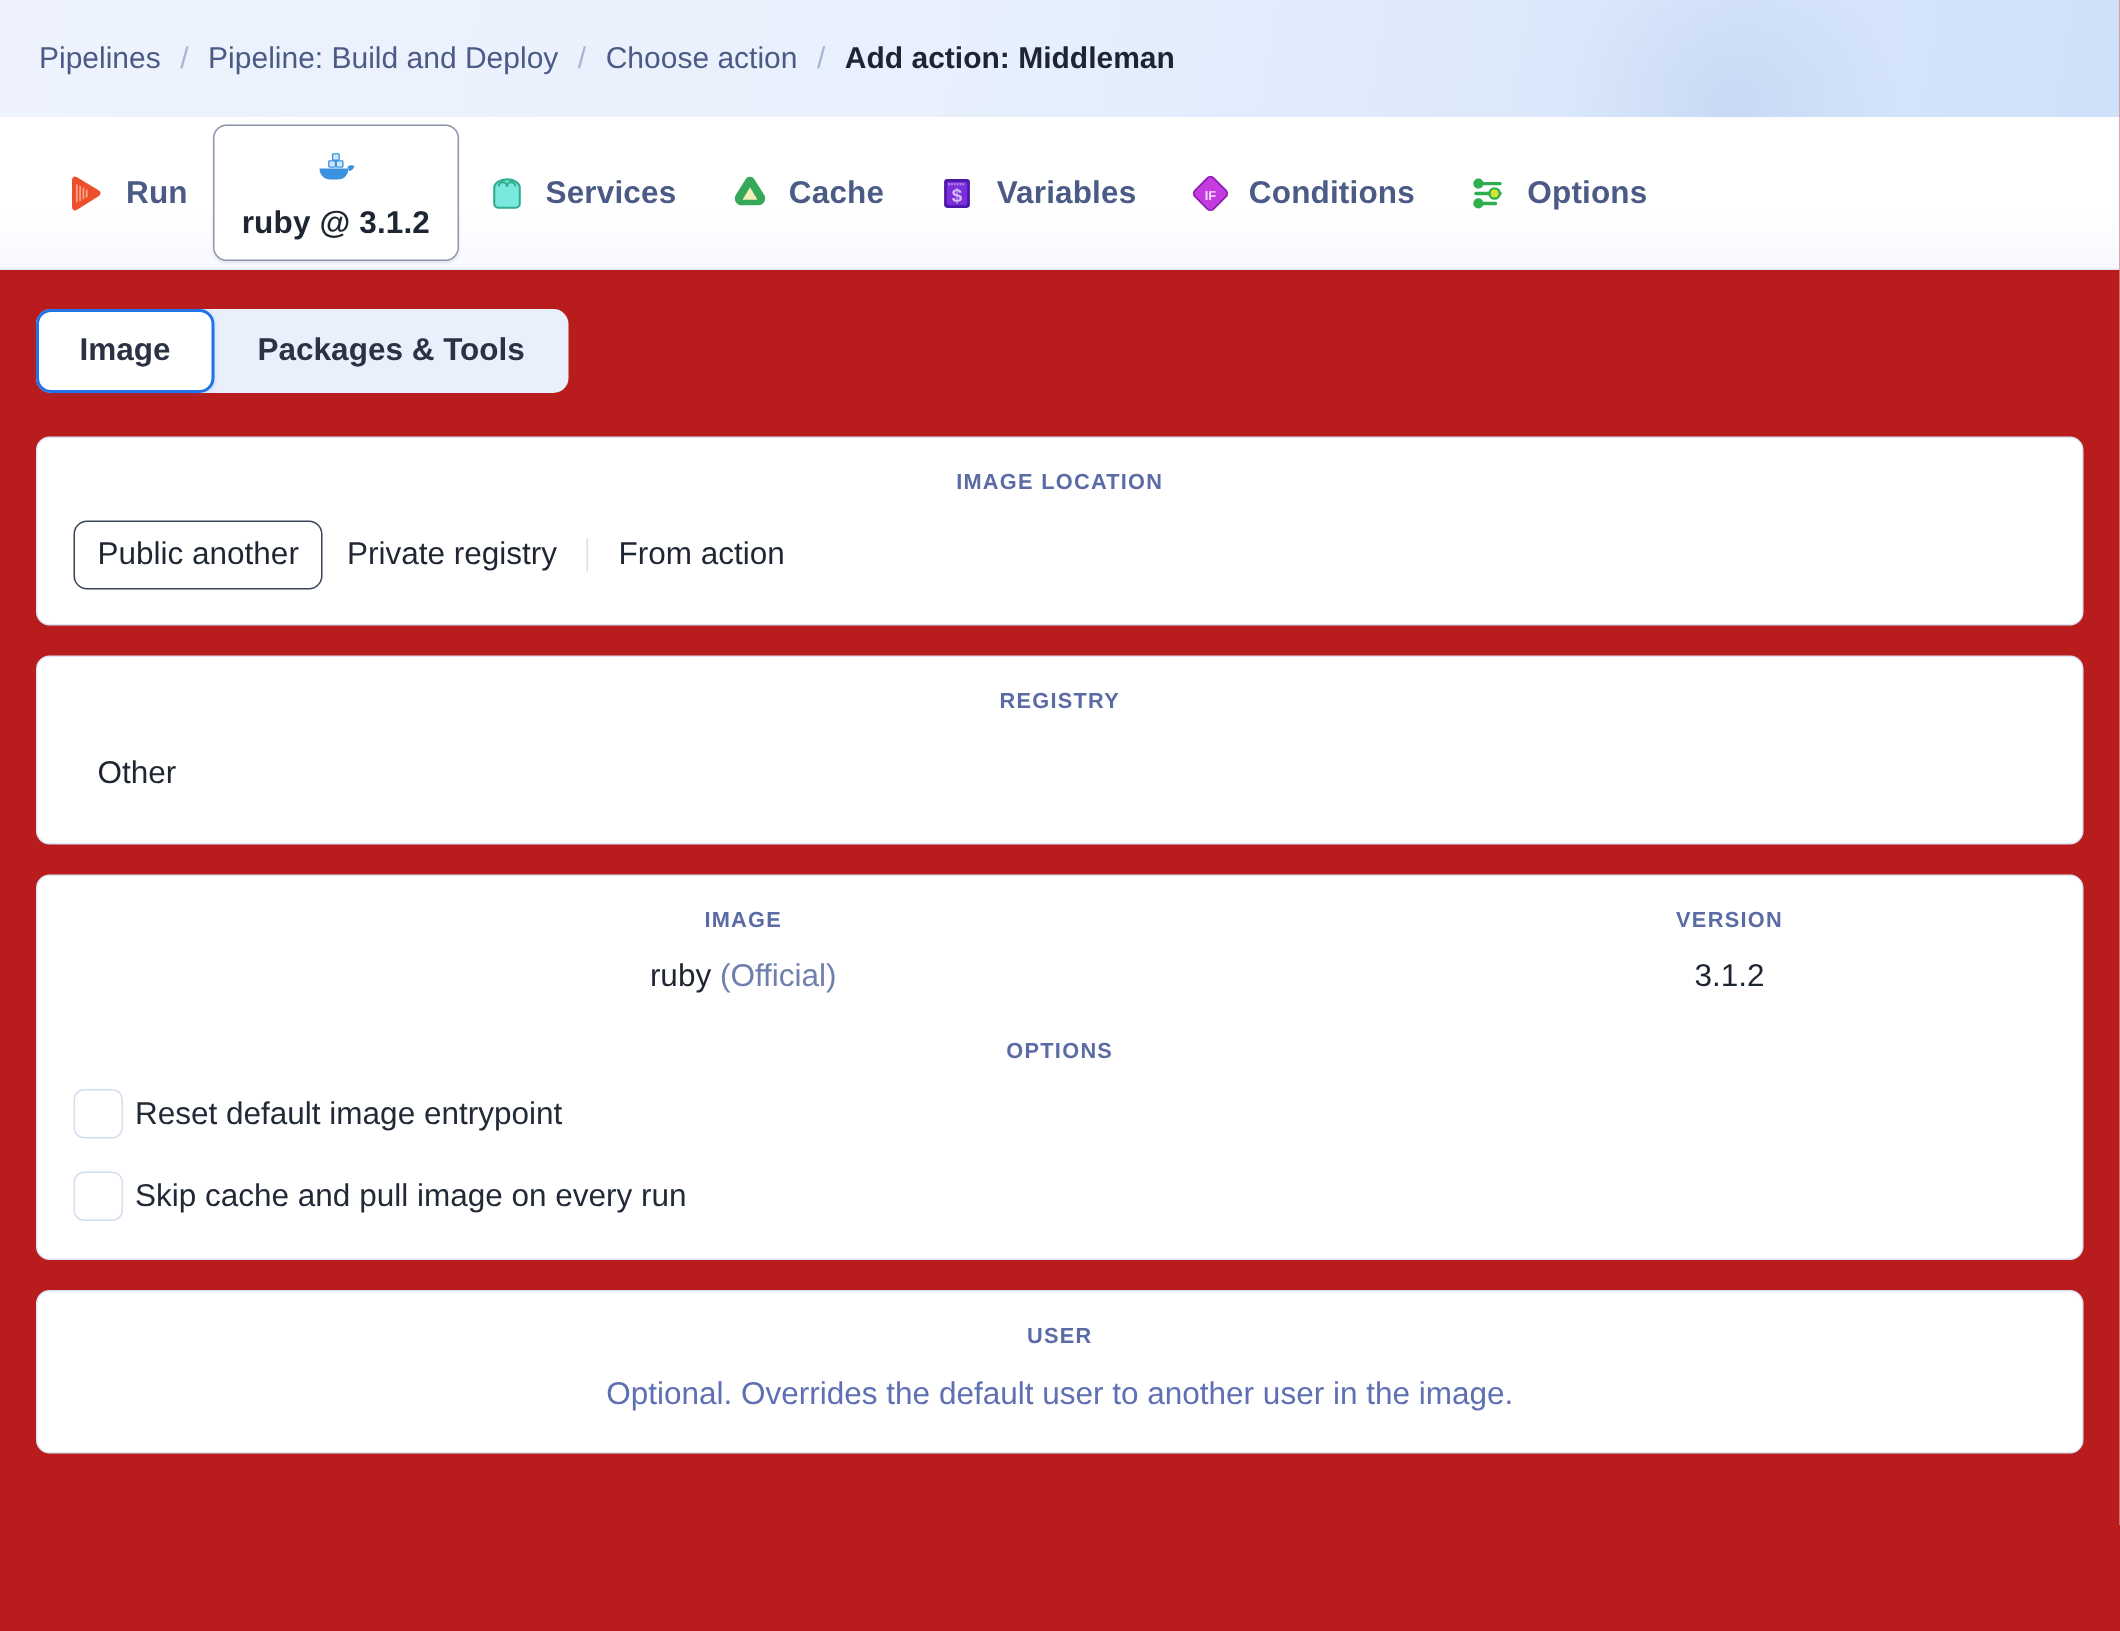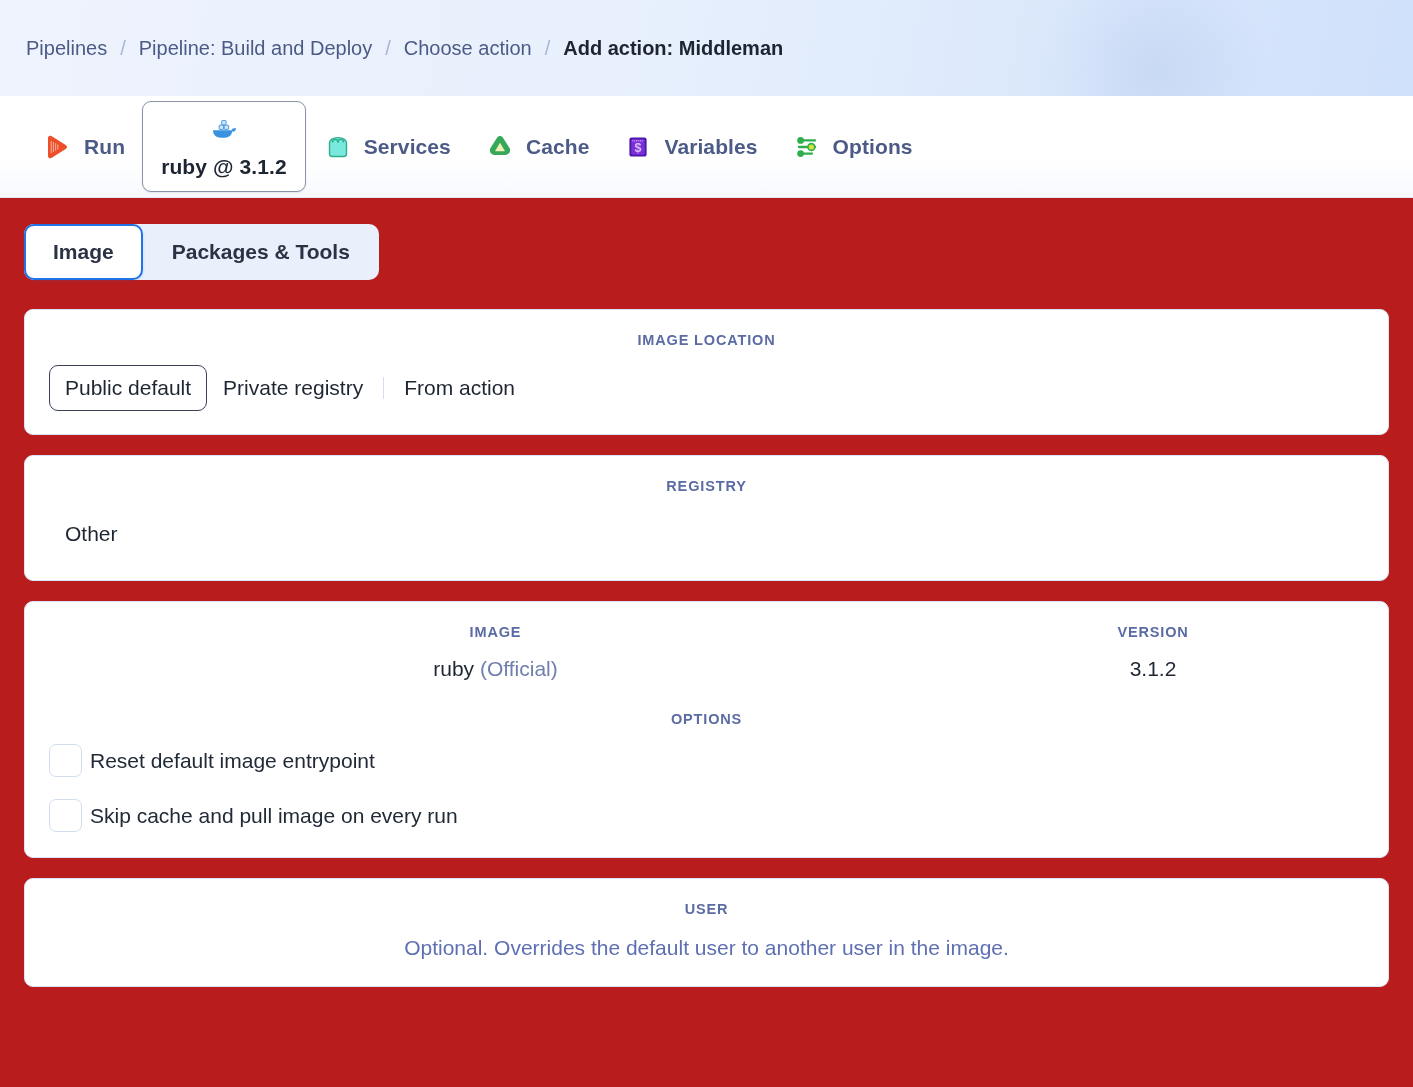--- a/index.html
+++ b/index.html
@@ -9,21 +9,21 @@
     height: 1087px;
     background: #f9fafd;
     font-family: "Liberation Sans", sans-serif;
     color: #2d3340;
     overflow: hidden;
   }
 
   
   .breadcrumb-bar {
     position: relative;
-    height: 96px;
+    height: 78px;
     background: linear-gradient(100deg, #eef3fd 0%, #e8f0fd 45%, #d9e7fb 78%, #cfe0fa 100%);
     display: flex;
     align-items: center;
     padding: 0 26px;
     overflow: hidden;
   }
   .breadcrumb-bar::after {
     content: "";
     position: absolute;
     right: 130px; top: -60px;
@@ -268,20 +268,29 @@
             <rect x="14.9" y="8" width="1.1" height="1.6"></rect>
           <rect x="16.8" y="8" width="1.1" height="1.6"></rect>
             <rect x="18.7" y="8" width="1.1" height="1.6"></rect>
         </g>
         <text x="15" y="20.4" font-family="'Liberation Sans',sans-serif" font-size="12.5" font-weight="bold" fill="#d8bcf7" text-anchor="middle">$</text>
       </svg>
     </span>
     <span class="tool-label">Variables</span>
   </div>
 
+  <div class="tool">
+    <span class="tool-icon">
+      <svg viewBox="0 0 30 30" width="30" height="30">
+        <rect x="15" y="2.6" width="17.5" height="17.5" rx="3" transform="rotate(45 15 2.6)" fill="#c43ce0" stroke="#8e1fb0" stroke-width="1.2"></rect>
+        <text x="15" y="19" font-family="'Liberation Sans',sans-serif" font-size="8.6" font-weight="bold" fill="#f6dcfd" text-anchor="middle">IF</text>
+      </svg>
+    </span>
+    <span class="tool-label">Conditions</span>
+  </div>
 
   <div class="tool">
     <span class="tool-icon">
       <svg viewBox="0 0 30 30" width="30" height="30">
         <g stroke="#2fae4e" stroke-width="2.3" stroke-linecap="round">
           <line x1="9" y1="8.4" x2="23" y2="8.4"></line>
           <line x1="7" y1="15" x2="23" y2="15"></line>
           <line x1="9" y1="21.6" x2="20" y2="21.6"></line>
         </g>
         <circle cx="8.6" cy="8.4" r="3.4" fill="#2fae4e"></circle>
@@ -298,21 +307,21 @@
 
   <div class="segment-group">
     <div class="segment selected">Image</div>
     <div class="segment">Packages &amp; Tools</div>
   </div>
 
   
   <div class="card">
     <div class="field-label">Image location</div>
     <div class="pill-row">
-      <div class="pill selected">Public default</div>
+      <div class="pill selected">Public another</div>
       <div class="pill">Private registry</div>
       <div class="pill-divider"></div>
       <div class="pill">From action</div>
     </div>
   </div>
 
   
   <div class="card">
     <div class="field-label">Registry</div>
     <div class="pill-row">

